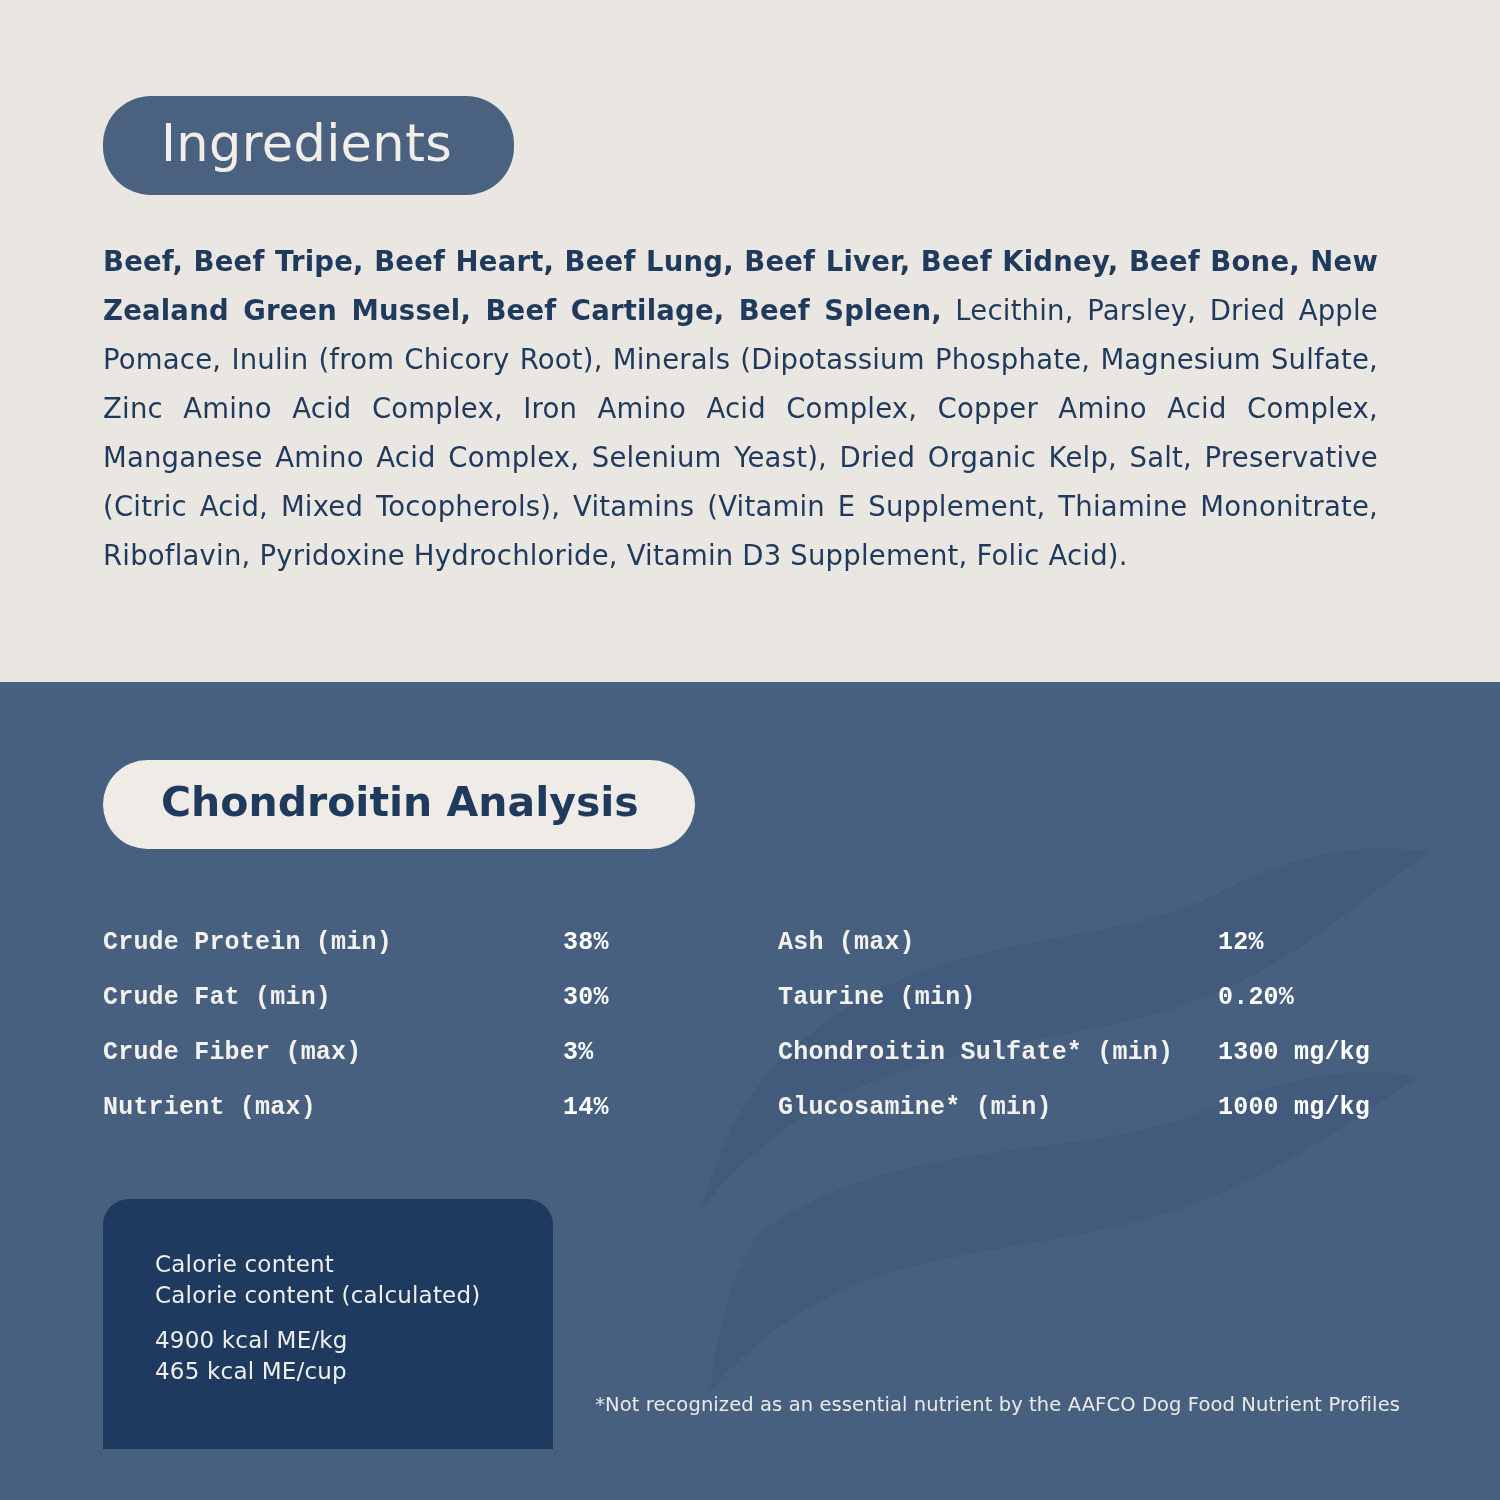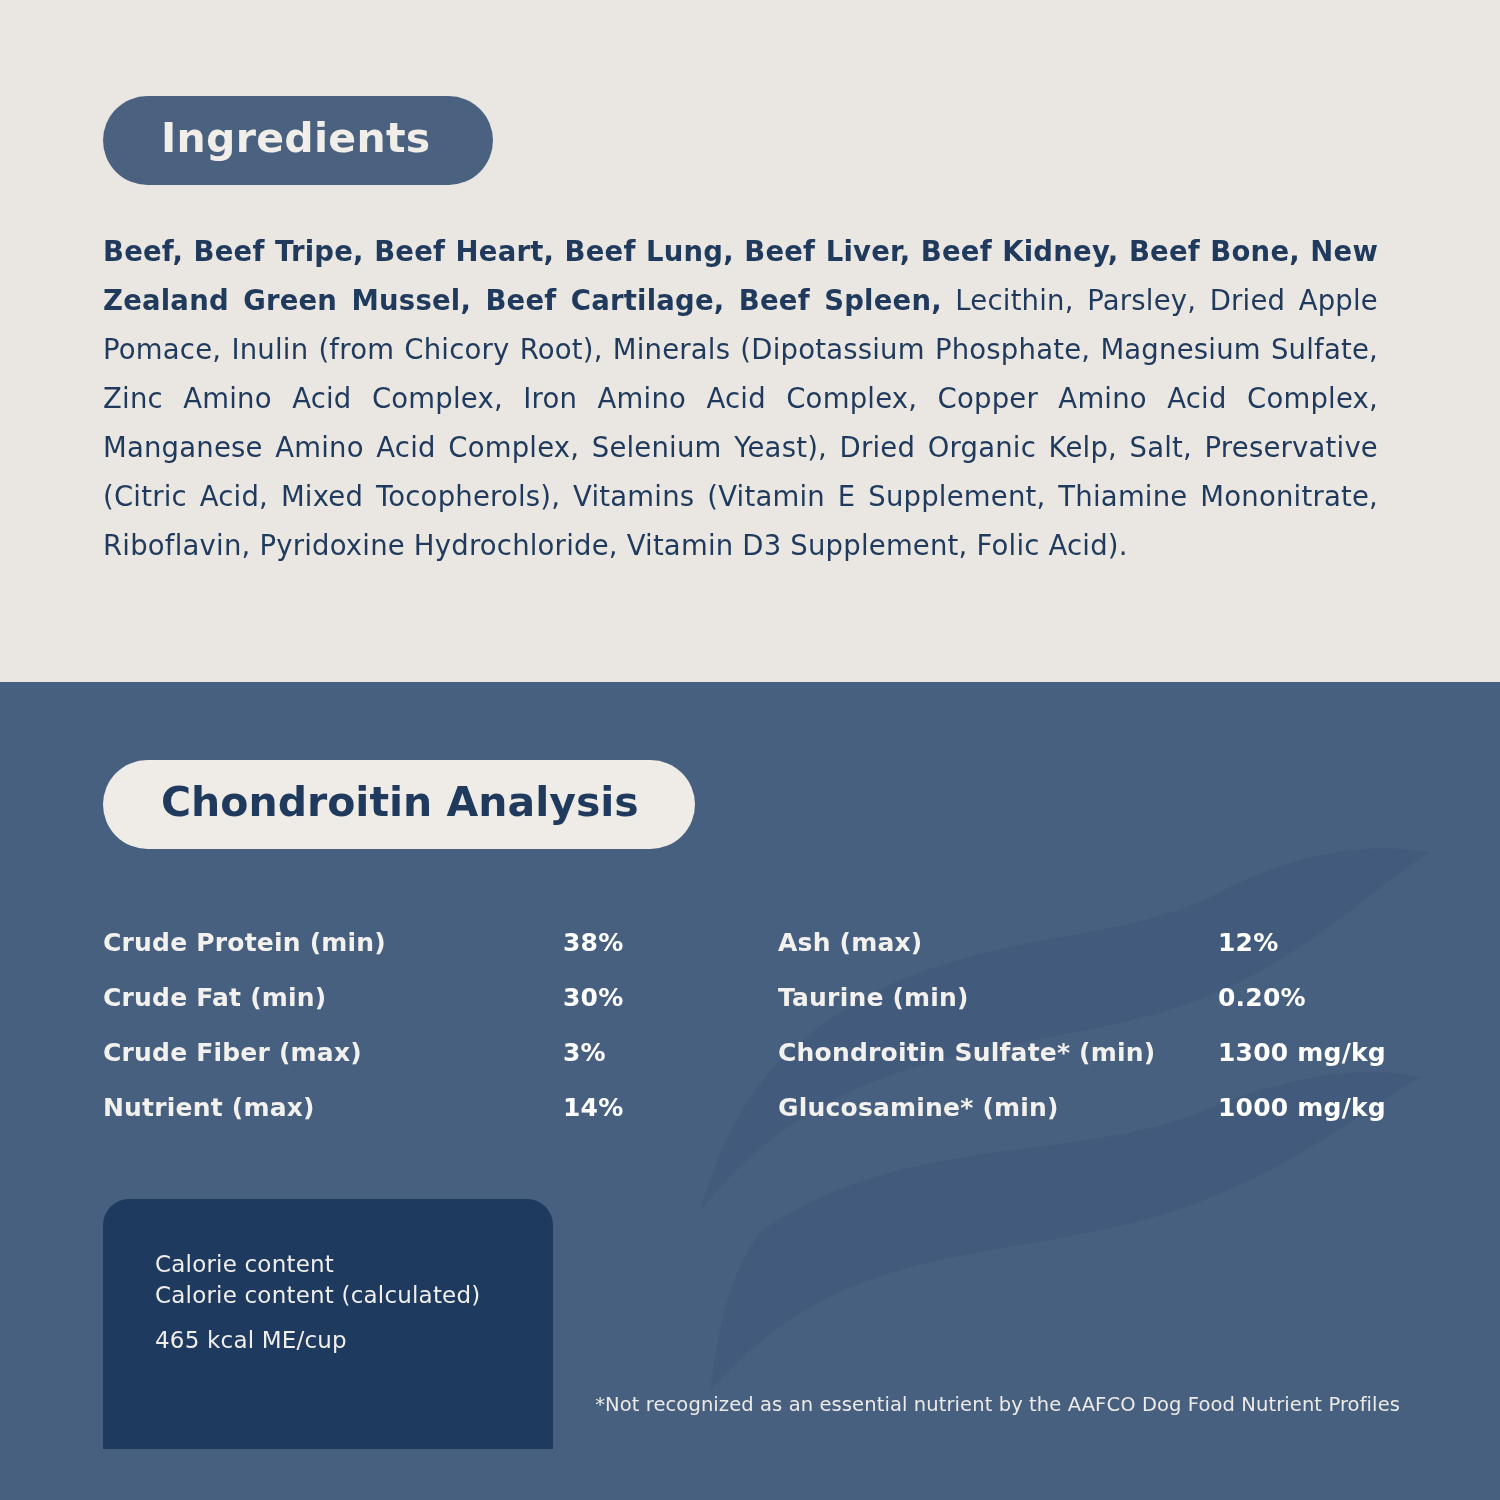--- a/index.html
+++ b/index.html
@@ -28,22 +28,22 @@
     box-sizing: border-box;
     padding: 96px 118px 0 103px;
     position: relative;
   }
   .pill-dark {
     display: inline-block;
     background: #4a6180;
     color: #f1eeea;
     border-radius: 48px;
     padding: 22px 62px 26px 58px;
-    font-size: 41px;
-    font-weight: bold;
+    font-size: 51px;
+    font-weight: normal;
     letter-spacing: 0.3px;
     line-height: 1;
   }
   .ingredients-body {
     margin-top: 42px;
     font-size: 27.5px;
     line-height: 49px;
     color: #1f3a5c;
     text-align: justify;
     letter-spacing: 0.2px;
@@ -80,20 +80,21 @@
     z-index: 2;
   }
   .ga-grid {
     position: relative;
     z-index: 2;
     margin-top: 66px;
     display: grid;
     grid-template-columns: 460px 215px 440px 1fr;
     row-gap: 0;
     align-items: center;
+    font-family: Liberation Mono, monospace;
   }
   .ga-cell {
     font-size: 25px;
     font-weight: bold;
     color: #f3f1ee;
     height: 55px;
     display: flex;
     align-items: center;
     letter-spacing: 0.2px;
   }
@@ -174,16 +175,17 @@
       <div class="ga-cell ga-value">1000 mg/kg</div>
     </div>
 
     <div class="footnote">*Not recognized as an essential nutrient by the AAFCO Dog Food Nutrient Profiles</div>
   </section>
 
   <div class="calorie-box">
     <div class="calorie-line">Calorie content</div>
     <div class="calorie-line">Calorie content (calculated)</div>
     <div class="calorie-gap"></div>
+    <div class="calorie-line">4900 kcal ME/kg</div>
     <div class="calorie-line">465 kcal ME/cup</div>
   </div>
 
 </div>
 
 </body></html>

